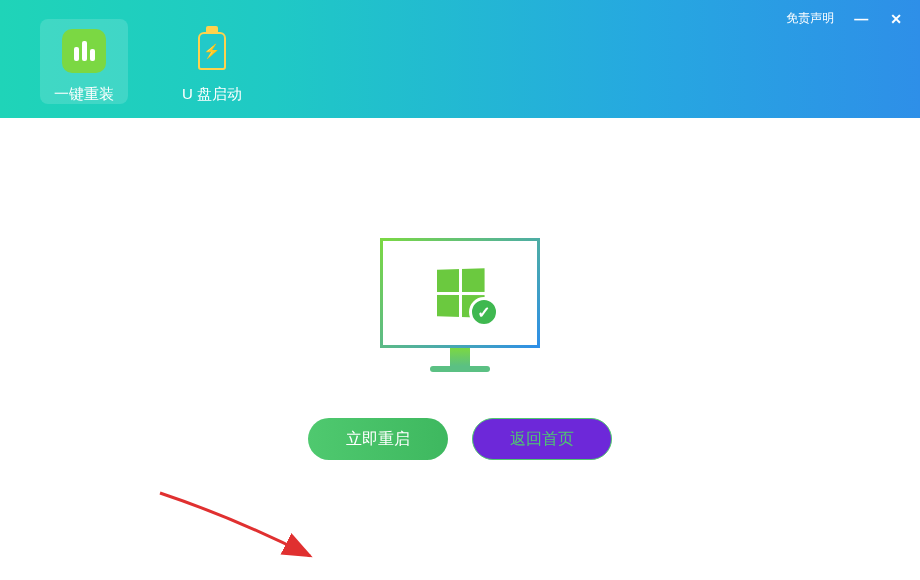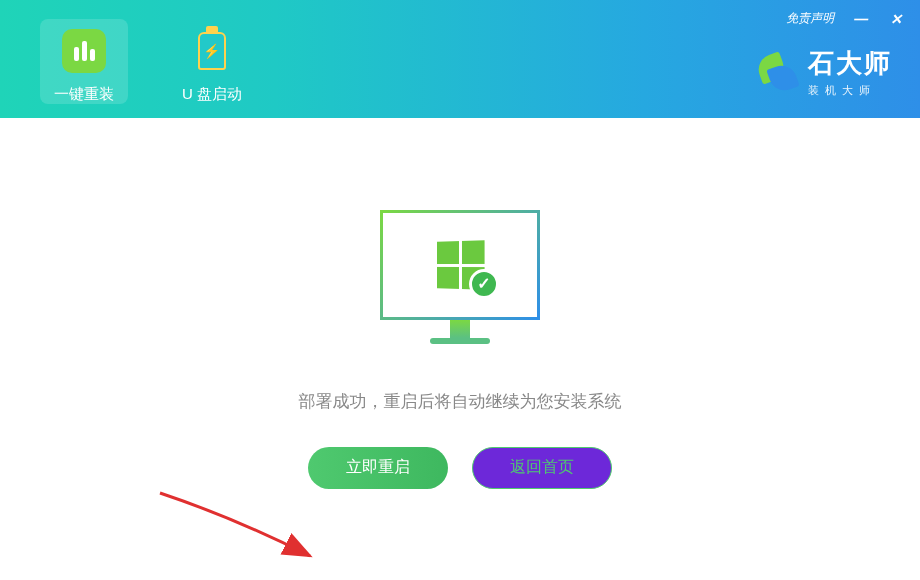--- a/index.html
+++ b/index.html
@@ -137,21 +137,20 @@
     .brand-sub { font-size: 11px; letter-spacing: 6px; opacity: 0.9; margin-top: 2px; }
     .top-right {
       position: absolute;
       top: 10px;
       right: 16px;
       display: flex;
       align-items: center;
       gap: 18px;
       color: #fff;
       font-size: 12px;
-      font-style: italic;
     }
     .win-btn {
       cursor: pointer;
       font-size: 14px;
       font-weight: bold;
       padding: 0 2px;
       font-family: Arial, sans-serif;
     }
     .disclaimer { cursor: pointer; }
     .main {
@@ -278,48 +277,37 @@
       <span>U 盘启动</span>
     </div>
   </div>
 
   <div class="top-right">
     <span class="disclaimer">免责声明</span>
     <span class="win-btn">—</span>
     <span class="win-btn">✕</span>
   </div>
 
-  <div class="brand">
-    <div class="brand-logo">
-      <div class="leaf1"></div>
-        <div class="leaf2"></div>
-    </div>
-    <div class="brand-text">
-      <span class="brand-title">石大师</span>
-      <span class="brand-sub">装机大师</span>
-    </div>
-  </div>
 </div>
 
 <div class="main">
   <div class="monitor-icon">
     <div class="monitor-screen">
       <div class="win-logo">
         <div></div>
           <div></div>
           <div></div>
           <div></div>
       </div>
       <div class="check-badge">✓</div>
     </div>
     <div class="monitor-stand"></div>
     <div class="monitor-base"></div>
   </div>
 
-  <div class="status-text">部署成功，重启后将自动继续为您安装系统</div>
 
   <div class="button-row">
     <button class="btn btn-primary">立即重启</button>
     <button class="btn btn-secondary">返回首页</button>
   </div>
 
   <svg class="arrow-annotation" width="180" height="90">
     <defs>
       <marker id="arrowhead" markerWidth="10" markerHeight="8" refX="9" refY="4" orient="auto">
         <polygon points="0 0, 10 4, 0 8" fill="#e03030"></polygon>

